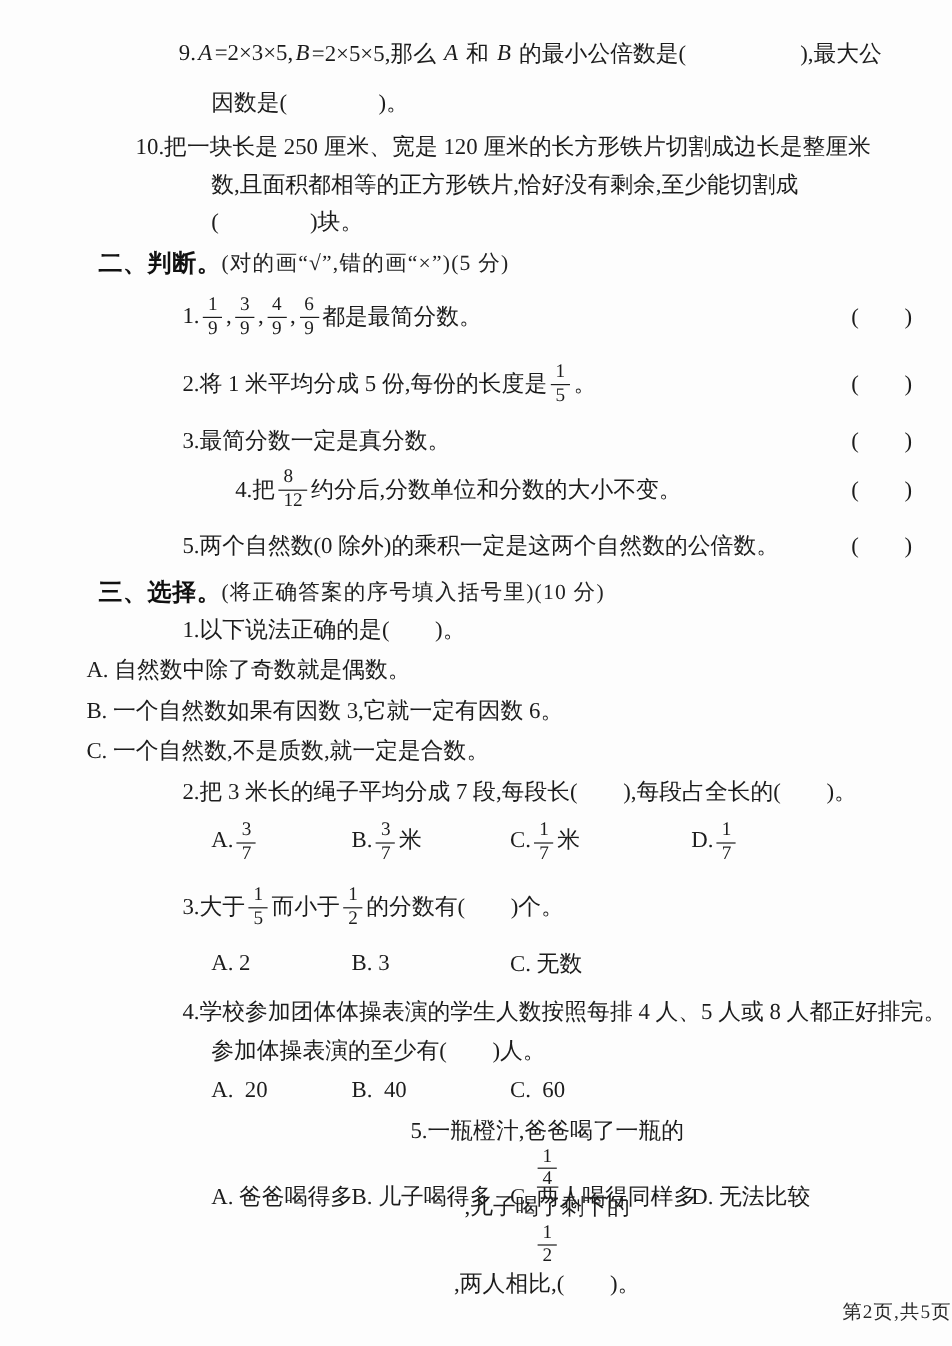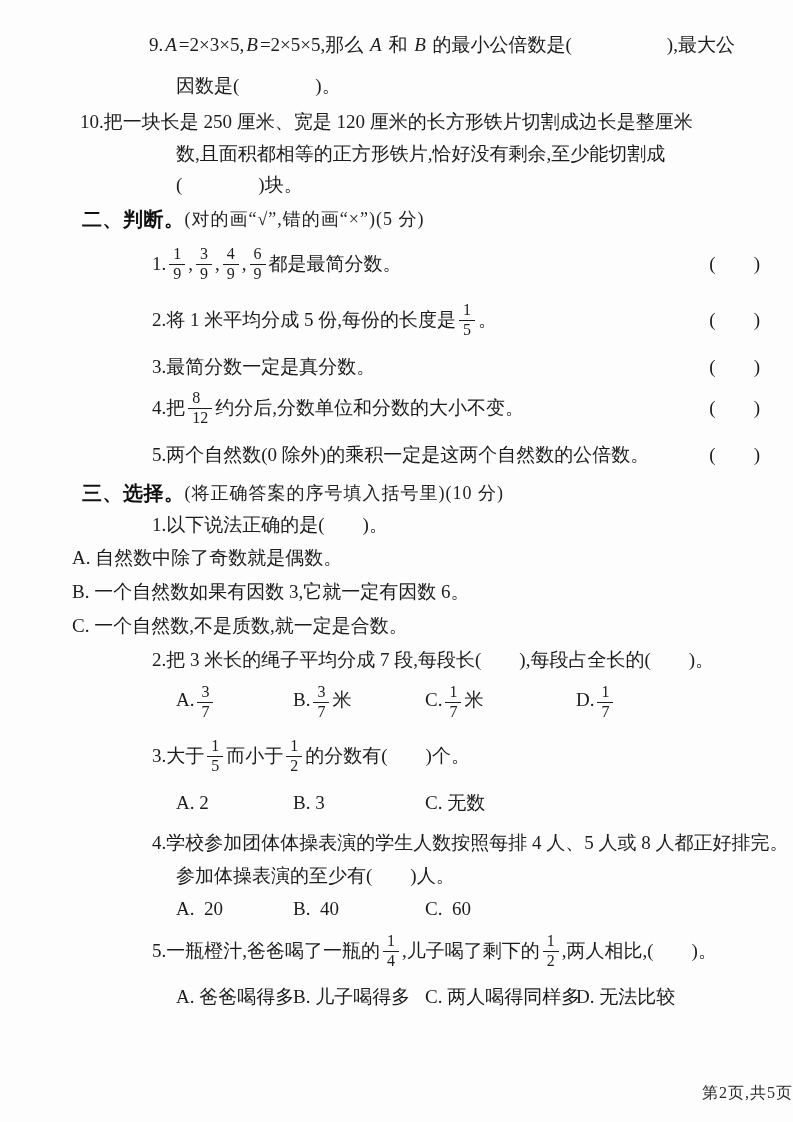--- a/index.html
+++ b/index.html
@@ -23,21 +23,21 @@
   .ln {
     display: flex;
     align-items: center;
     height: 33px;
     white-space: pre;
     position: relative;
   }
   .ln span { display: inline-block; }
   
   .q1   { padding-left: 149px; }
-  .q10  { padding-left: 80px; }
+  .q10  { padding-left: 113px; }
   .qc   { padding-left: 176px; text-align: right; }
   .sec  { padding-left: 82px; }
   .item { padding-left: 152px; padding-right: 33px; }
   .optt { padding-left: 72px; }
   
   .secb {
     font-family: "Liberation Sans", "DejaVu Sans", sans-serif;
     font-weight: bold;
     font-size: 20px;
     color: #111111;
@@ -85,31 +85,31 @@
   <div id="content">
       <div class="ln q1" style="height: 42px;"><span>9.</span><span class="var">A</span><span>=2×3×5,</span><span class="var">B</span><span>=2×5×5,那么 </span><span class="var">A</span><span> 和 </span><span class="var">B</span><span> 的最小公倍数是(　　　　　),最大公</span></div>
       <div class="ln qc" style="height: 40px;"><span>因数是(　　　　)。</span></div>
       <div class="ln q10" style="height: 32px;"><span>10.把一块长是 250 厘米、宽是 120 厘米的长方形铁片切割成边长是整厘米</span></div>
       <div class="ln qc" style="height: 31px;"><span>数,且面积都相等的正方形铁片,恰好没有剩余,至少能切割成</span></div>
       <div class="ln qc" style="height: 31px;"><span>(　　　　)块。</span></div>
       <div class="ln sec" style="height: 38px;"><span class="secb">二、判断。</span><span class="secn">(对的画“√”,错的画“×”)(5 分)</span></div>
       <div class="ln item" style="height: 52px;"><span>1.</span><span class="frac"><span class="num">1</span><span class="den">9</span></span><span>,</span><span class="frac"><span class="num">3</span><span class="den">9</span></span><span>,</span><span class="frac"><span class="num">4</span><span class="den">9</span></span><span>,</span><span class="frac"><span class="num">6</span><span class="den">9</span></span><span>都是最简分数。</span><span class="rparen">(　　)</span></div>
       <div class="ln item" style="height: 60px;"><span>2.将 1 米平均分成 5 份,每份的长度是</span><span class="frac"><span class="num">1</span><span class="den">5</span></span><span>。</span><span class="rparen">(　　)</span></div>
       <div class="ln item" style="height: 34px;"><span>3.最简分数一定是真分数。</span><span class="rparen">(　　)</span></div>
-      <div class="ln item" style="height: 48px;"><span>4.把</span><span class="frac"><span class="num">8</span><span class="den">12</span></span><span>约分后,分数单位和分数的大小不变。</span><span class="rparen">(　　)</span></div>
+      <div class="ln item" style="height: 48px; margin-left: 44px;"><span>4.把</span><span class="frac"><span class="num">8</span><span class="den">12</span></span><span>约分后,分数单位和分数的大小不变。</span><span class="rparen">(　　)</span></div>
       <div class="ln item" style="height: 46px; gap: 12px;"><span>5.两个自然数(0 除外)的乘积一定是这两个自然数的公倍数。</span><span class="rparen">(　　)</span></div>
       <div class="ln sec" style="height: 30px;"><span class="secb">三、选择。</span><span class="secn">(将正确答案的序号填入括号里)(10 分)</span></div>
       <div class="ln item" style="height: 33px;"><span>1.以下说法正确的是(　　)。</span></div>
       <div class="ln optt" style="height: 34px;"><span>A. 自然数中除了奇数就是偶数。</span></div>
       <div class="ln optt" style="height: 34px;"><span>B. 一个自然数如果有因数 3,它就一定有因数 6。</span></div>
       <div class="ln optt" style="height: 34px;"><span>C. 一个自然数,不是质数,就一定是合数。</span></div>
       <div class="ln item" style="height: 33px;"><span>2.把 3 米长的绳子平均分成 7 段,每段长(　　),每段占全长的(　　)。</span></div>
       <div class="ln" style="height: 52px;"><span class="col col-a"><span>A.</span><span class="frac"><span class="num">3</span><span class="den">7</span></span></span><span class="col col-b"><span>B.</span><span class="frac"><span class="num">3</span><span class="den">7</span></span><span>米</span></span><span class="col col-c"><span>C.</span><span class="frac"><span class="num">1</span><span class="den">7</span></span><span>米</span></span><span class="col col-d"><span>D.</span><span class="frac"><span class="num">1</span><span class="den">7</span></span></span></div>
       <div class="ln item" style="height: 56px;"><span>3.大于</span><span class="frac"><span class="num">1</span><span class="den">5</span></span><span>而小于</span><span class="frac"><span class="num">1</span><span class="den">2</span></span><span>的分数有(　　)个。</span></div>
       <div class="ln" style="height: 38px; padding-left: 12px;"><span class="col col-a"><span>A. 2</span></span><span class="col col-b"><span>B. 3</span></span><span class="col col-c"><span>C. 无数</span></span></div>
       <div class="ln item" style="height: 41px;"><span>4.学校参加团体体操表演的学生人数按照每排 4 人、5 人或 8 人都正好排完。</span></div>
       <div class="ln qc" style="height: 26px;"><span>参加体操表演的至少有(　　)人。</span></div>
       <div class="ln" style="height: 40px;"><span class="col col-a"><span>A.  20</span></span><span class="col col-b"><span>B.  40</span></span><span class="col col-c"><span>C.  60</span></span></div>
-      <div class="ln item" style="height: 44px;"><span>5.一瓶橙汁,爸爸喝了一瓶的</span><span class="frac"><span class="num">1</span><span class="den">4</span></span><span>,儿子喝了剩下的</span><span class="frac"><span class="num">1</span><span class="den">2</span></span><span>,两人相比,(　　)。</span></div>
+      <div class="ln item" style="height: 44px; flex-direction: column;"><span>5.一瓶橙汁,爸爸喝了一瓶的</span><span class="frac"><span class="num">1</span><span class="den">4</span></span><span>,儿子喝了剩下的</span><span class="frac"><span class="num">1</span><span class="den">2</span></span><span>,两人相比,(　　)。</span></div>
       <div class="ln" style="height: 48px;"><span class="col col-a"><span>A. 爸爸喝得多</span></span><span class="col col-b"><span>B. 儿子喝得多</span></span><span class="col col-c"><span>C. 两人喝得同样多</span></span><span class="col col-d"><span>D. 无法比较</span></span></div>
     </div>
   <div class="footer">第2页,共5页</div>
 </div>
 
 </body></html>

